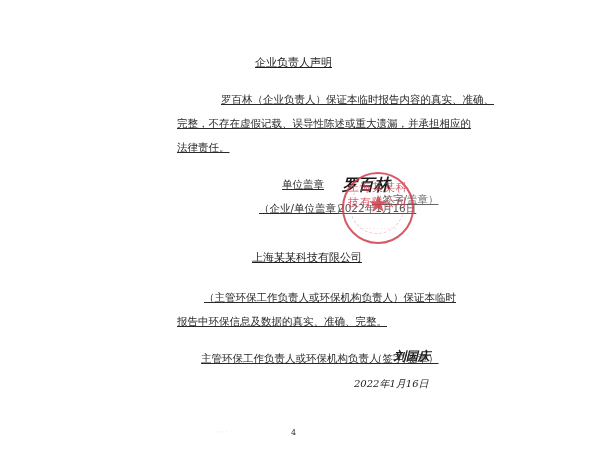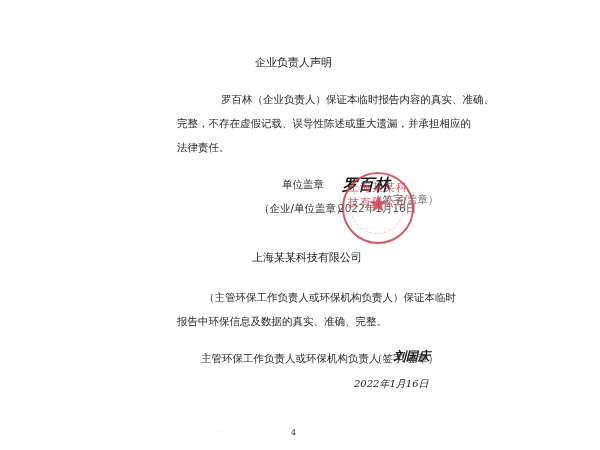--- a/index.html
+++ b/index.html
@@ -1,19 +1,19 @@
 <!DOCTYPE html>
 <html><head>
 <meta charset="utf-8">
 <style>
   html, body { margin:0; padding:0; }
   body { width:600px; height:450px; background:#ffffff; position:relative; overflow:hidden;
          font-family: "DejaVu Sans", sans-serif; color:#222; }
   .page { position:absolute; left:0; top:0; width:600px; height:450px; }
-  .t { position:absolute; font-size:10.5px; white-space:nowrap; color:#2a2a2a; }
+  .t { position:absolute; font-size:10.5px; white-space:nowrap; color:#2a2a2a;text-decoration:underline; }
   .title { font-size:11px; color:#1e1e1e; }
   .sig { position:absolute; font-family:"DejaVu Serif", serif; font-style:italic; font-weight:bold; color:#1a1a1a; white-space:nowrap; }
   .stamp { position:absolute; left:342px; top:172px; width:68px; height:68px; border:2px solid #d23c4c; border-radius:50%; opacity:0.85; }
   .stamp .inner { position:absolute; left:6px; top:6px; width:52px; height:52px; border:1px dashed rgba(210,60,76,0.35); border-radius:50%; }
   .stamp .star { position:absolute; left:0; top:18px; width:68px; text-align:center; color:#d23c4c; font-size:24px; line-height:24px; }
   .stamp .ring-text { position:absolute; left:4px; top:6px; width:60px; text-align:left; color:#d23c4c; font-size:11px; letter-spacing:1px; }
   .stamp .code { position:absolute; left:0; top:52px; width:68px; text-align:center; color:#d23c4c; font-size:4px; letter-spacing:0.5px; }
   .pagenum { position:absolute; left:291px; top:428px; font-family:"DejaVu Serif", serif; font-size:8px; color:#333; }
   .speck { position:absolute; font-size:6px; color:#c8c8c8; }
 </style>

